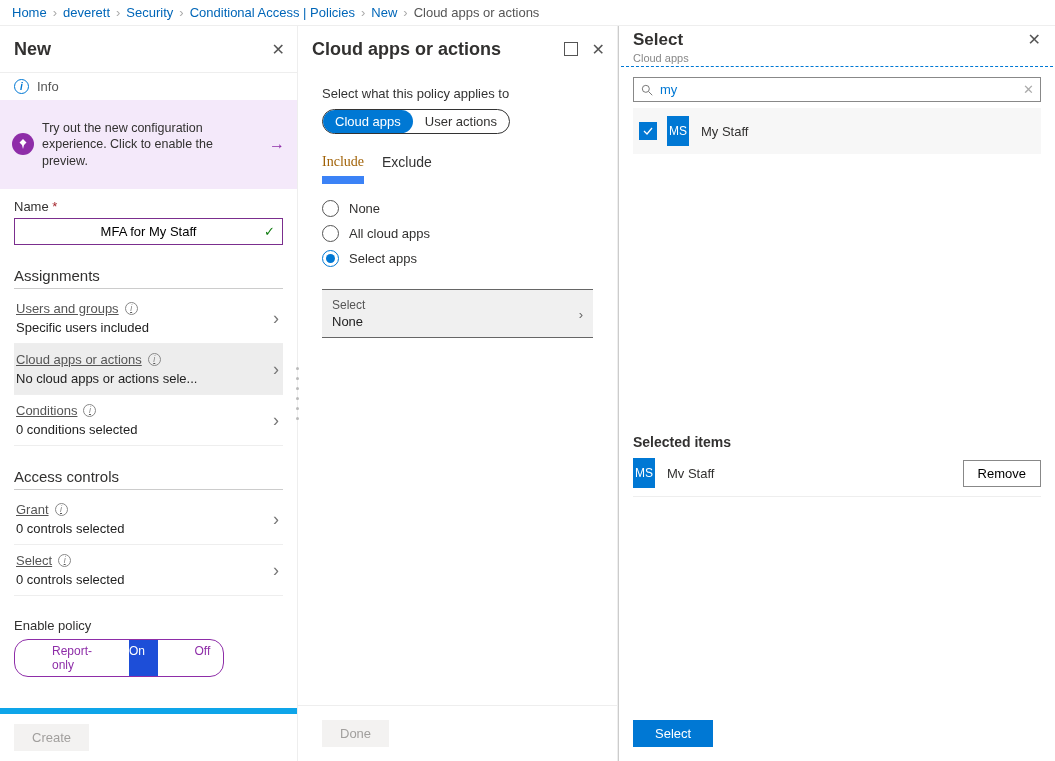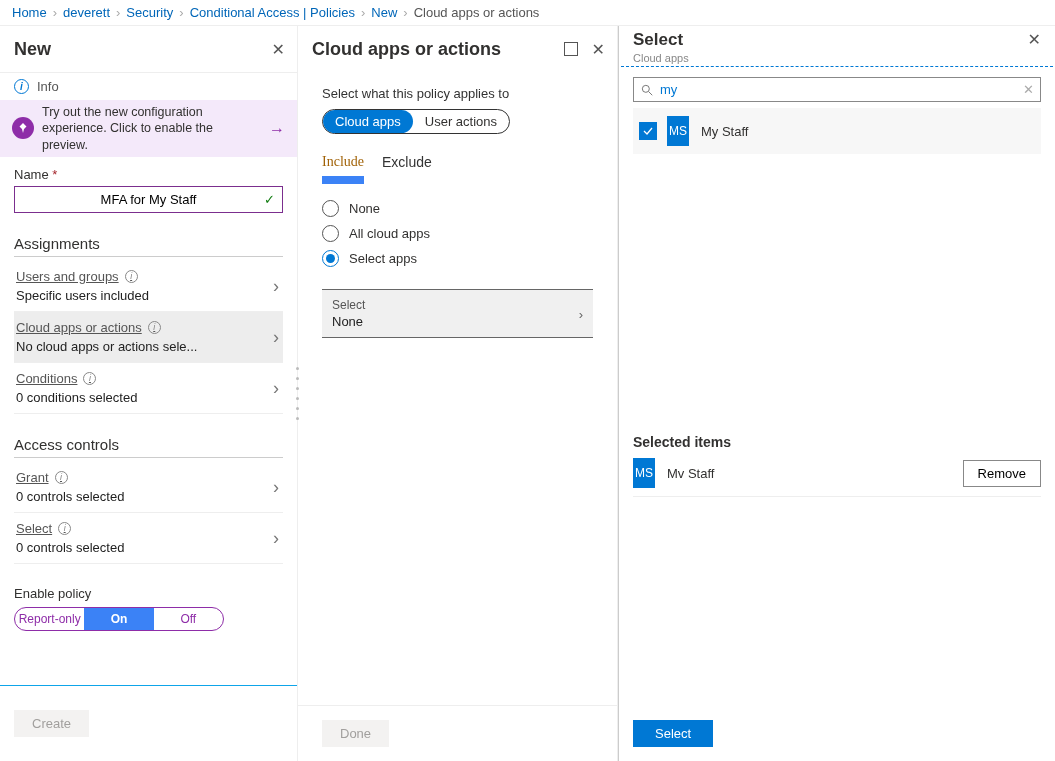--- a/index.html
+++ b/index.html
@@ -16,21 +16,21 @@
   .p1 { width: 298px; border-right: 1px solid #eee; display:flex; flex-direction:column; position:relative;}
   .phead { display:flex; justify-content:space-between; align-items:center; padding: 8px 12px 8px 14px; height:46px;}
   .phead h2 { font-size: 18px; font-weight: 600; }
   .close-x { font-size: 16px; color:#555; cursor:pointer; }
   .maxbox { width:14px; height:14px; border:1.5px solid #555; margin-right:14px; }
   .headicons { display:flex; align-items:center; }
 
   .infoBar { display:flex; align-items:center; padding: 6px 14px; color:#555; border-top:1px solid #eee;}
   .info-i { width:15px; height:15px; border:1.5px solid #0078d4; border-radius:50%; display:inline-flex; align-items:center; justify-content:center; font-size:10px; color:#0078d4; margin-right:8px; font-style:italic; font-weight:bold;}
 
-  .promo { background:#f4e9fa; display:flex; align-items:center; padding:4px 12px; }
+  .promo { background:#f4e9fa; display:flex; align-items:center; padding:20px 12px; }
   .promo-icon { width:22px; height:22px; background:#8e2da8; border-radius:50%; display:flex; align-items:center; justify-content:center; margin-right:8px; flex-shrink:0;}
   .promo-icon svg { fill:#fff; width:12px; height:12px;}
   .promo-text { flex:1; font-size:12.5px; line-height:1.3; }
   .promo-arrow { color:#8e2da8; font-size:16px; padding-left:8px;}
 
   .p1-body { padding: 10px 14px; flex:1; overflow-y:auto; }
   .fieldLabel { font-size:13px; margin-bottom:4px; }
   .req { color:#a4262c; }
   .textInput { width:100%; border:1px solid #7b2e8e; padding:5px 8px; font-size:13px; outline:none; position:relative;text-align:center; }
   .inputWrap { position:relative; }
@@ -39,24 +39,24 @@
   .sectionTitle { font-size:15px; margin-top:22px; margin-bottom:4px; border-bottom:1px solid #ccc; padding-bottom:4px;}
 
   .assignItem { padding:8px 2px; border-bottom:1px solid #eee; position:relative; cursor:pointer;}
   .assignItem.selected { background:#ededed; }
   .assignItem .ai-head { display:flex; align-items:center; font-size:13px; color:#555;text-decoration:underline;}
   .assignItem .ai-sub { font-size:13px; color:#222; margin-top:4px;}
   .assignItem .chev { position:absolute; right:4px; top:50%; transform:translateY(-50%); color:#777; font-size:18px;}
   .tiny-i { width:13px;height:13px;border:1px solid #888;border-radius:50%;display:inline-flex;align-items:center;justify-content:center;font-size:9px;color:#888;margin-left:6px; font-style:italic;}
 
   .toggle3 { display:flex; border:1px solid #8e2da8; border-radius:14px; overflow:hidden; width:210px; margin-top:6px;}
-  .toggle3 div { flex:1; text-align:center; padding:4px 0; font-size:12px; color:#8e2da8; cursor:pointer;}
-  .toggle3 div.on { background:#3b82f6; color:#fff; font-weight:700;}
-
-  .p1-foot { border-top:1px solid #0ea5e9; padding:24px 14px; }
+  .toggle3 div { flex:1; padding:4px 0; font-size:12px; color:#8e2da8; cursor:pointer;margin-left:37px;}
+  .toggle3 div.on { background:#1d4ed8; color:#fff; font-weight:400;}
+
+  .p1-foot { border-top:6px solid #0ea5e9; padding:10px 14px; }
   .btn-disabled { background:#f3f2f1; color:#a19f9d; border:none; padding:6px 18px; font-size:13px;}
 
   
   .p2 { width: 320px; border-right:1px solid #eee; display:flex; flex-direction:column;}
   .p2-body { padding: 4px 24px; flex:1; }
   .desc { font-size:13px; color:#333; margin:10px 0 8px;}
   .pillToggle { display:inline-flex; border:1px solid #333; border-radius:14px; overflow:hidden;}
   .pillToggle div { padding:4px 12px; font-size:13px; cursor:pointer;}
   .pillToggle div.on { background:#0078d4; color:#fff; border-radius:14px;}
 

